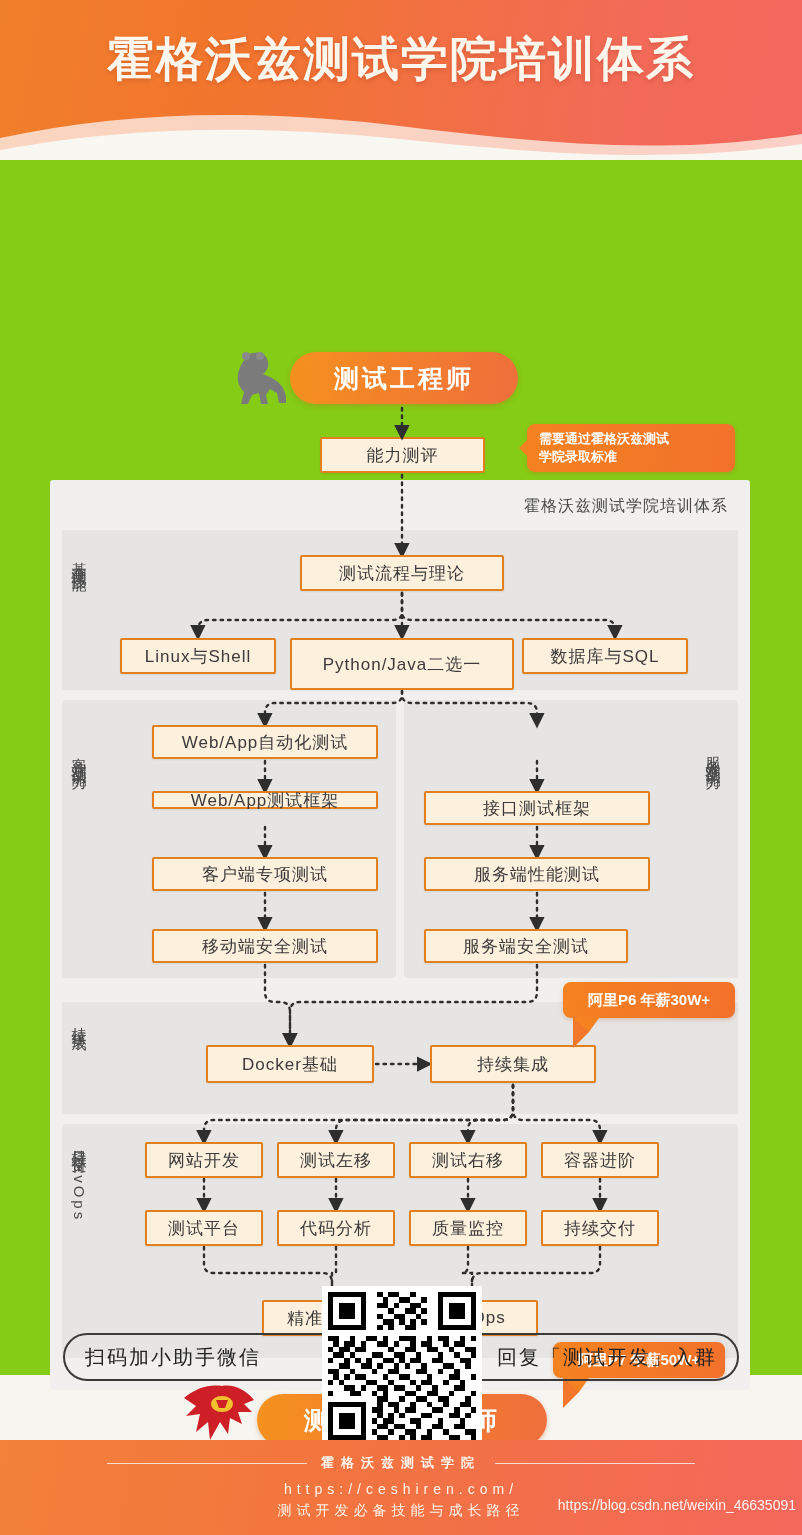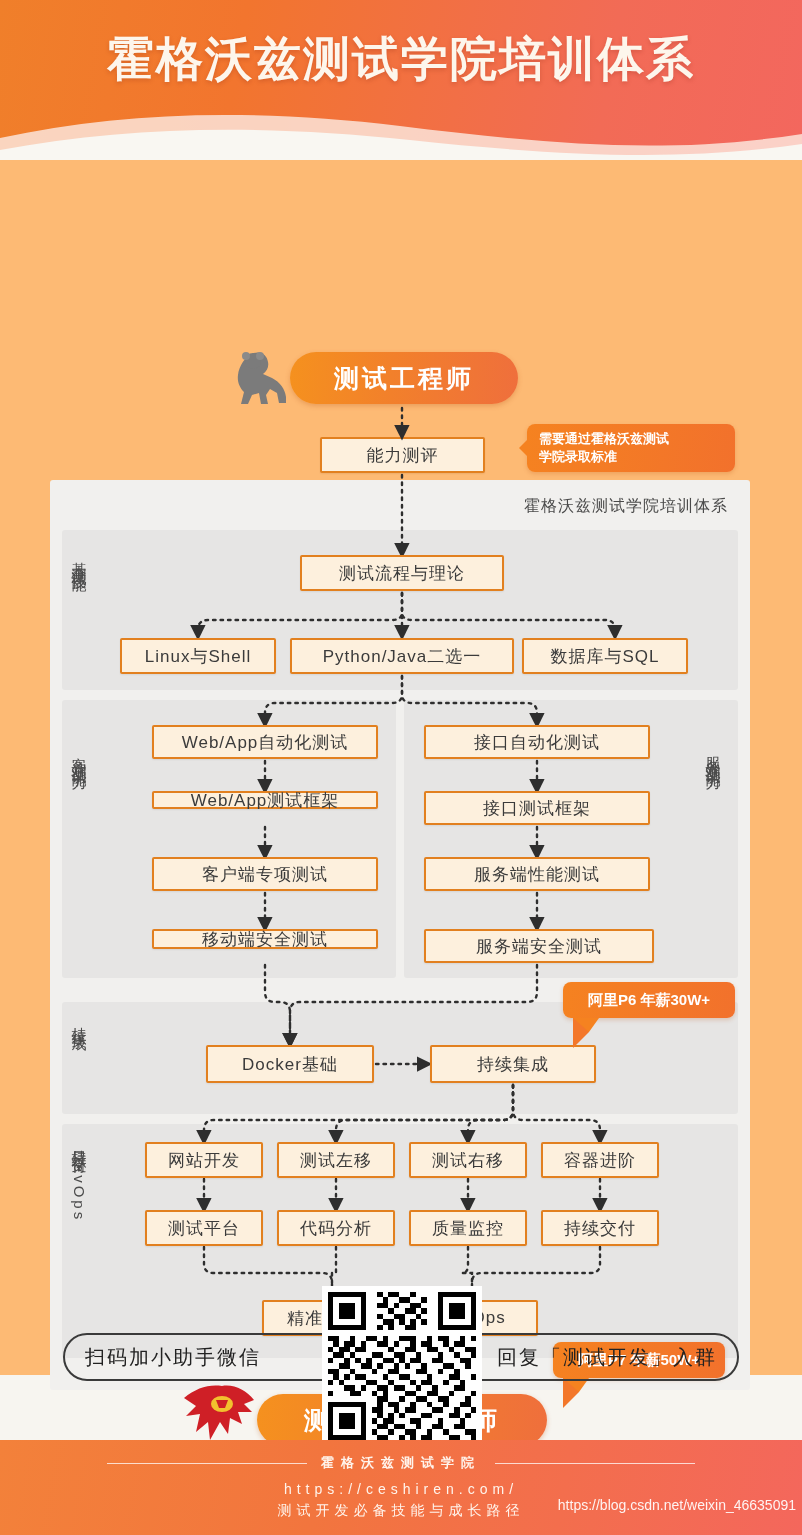--- a/index.html
+++ b/index.html
@@ -21,21 +21,21 @@
     text-align:center;
     font-size:47px; font-weight:bold; letter-spacing:2px;
     color:#fdf6ec;
     text-shadow:0 2px 4px rgba(140,40,20,.25);
   }
   .wave1, .wave2 { position:absolute; left:0; width:802px; }
   .wave1 { bottom:-4px; height:60px; }
   .wave2 { bottom:-4px; height:44px; }
 
   
-  .canvas { position:relative; width:802px; height:1215px; background:#fdba74; }
+  .canvas { position:relative; width:802px; height:1215px; background:#84cc16; }
 
   .monkey-bg {
     position:absolute; left:255px; top:430px;
     width:290px; height:430px; opacity:.055;
   }
 
   
   .pill {
     display:flex; align-items:center; justify-content:center;
     border-radius:28px;
@@ -119,32 +119,32 @@
   .vlabel.mixed { text-orientation:mixed; }
   #vl-basic  { left:72px;  top:390px; }
   #vl-client { left:72px;  top:585px; }
   #vl-server { left:706px; top:585px; }
   #vl-ci     { left:72px;  top:855px; }
   #vl-devops { left:72px;  top:978px; }
 
   
   #n-theory   { left:300px; top:395px;  width:204px; height:36px; }
   #n-linux    { left:120px; top:478px;  width:156px; height:36px; }
-  #n-pyjava   { left:290px; top:478px;  width:224px; height:36px; font-size:17px;}
+  #n-pyjava   { left:290px; top:478px;  width:224px; height:52px; font-size:17px;}
   #n-dbsql    { left:522px; top:478px;  width:166px; height:36px; }
 
   #n-c1 { left:152px; top:565px; width:226px; height:34px; }
   #n-c2 { left:152px; top:631px; width:226px; height:18px; }
   #n-c3 { left:152px; top:697px; width:226px; height:34px; }
-  #n-c4 { left:152px; top:769px; width:226px; height:20px; }
+  #n-c4 { left:152px; top:769px; width:226px; height:34px; }
 
   #n-s1 { left:424px; top:565px; width:226px; height:34px; }
   #n-s2 { left:424px; top:631px; width:226px; height:34px; }
   #n-s3 { left:424px; top:697px; width:226px; height:34px; }
-  #n-s4 { left:424px; top:769px; width:230px; height:34px; }
+  #n-s4 { left:424px; top:769px; width:204px; height:34px; }
 
   #n-docker { left:206px; top:885px; width:168px; height:38px; }
   #n-ci     { left:430px; top:885px; width:166px; height:38px; }
 
   #n-d1 { left:145px; top:982px; width:118px; height:36px; }
   #n-d2 { left:277px; top:982px; width:118px; height:36px; }
   #n-d3 { left:409px; top:982px; width:118px; height:36px; }
   #n-d4 { left:541px; top:982px; width:118px; height:36px; }
   #n-d5 { left:145px; top:1050px; width:118px; height:36px; }
   #n-d6 { left:277px; top:1050px; width:118px; height:36px; }
@@ -297,21 +297,20 @@
   <div class="node" id="n-theory">测试流程与理论</div>
   <div class="node" id="n-linux">Linux与Shell</div>
   <div class="node" id="n-pyjava">Python/Java二选一</div>
   <div class="node" id="n-dbsql">数据库与SQL</div>
 
   <div class="node" id="n-c1">Web/App自动化测试</div>
   <div class="node" id="n-c2">Web/App测试框架</div>
   <div class="node" id="n-c3">客户端专项测试</div>
   <div class="node" id="n-c4">移动端安全测试</div>
 
-  <div class="node" id="n-s1">接口自动化测试</div>
   <div class="node" id="n-s2">接口测试框架</div>
   <div class="node" id="n-s3">服务端性能测试</div>
   <div class="node" id="n-s4">服务端安全测试</div>
 
   <div class="node" id="n-docker">Docker基础</div>
   <div class="node" id="n-ci">持续集成</div>
 
   <div class="node" id="n-d1">网站开发</div>
   <div class="node" id="n-d2">测试左移</div>
   <div class="node" id="n-d3">测试右移</div>

